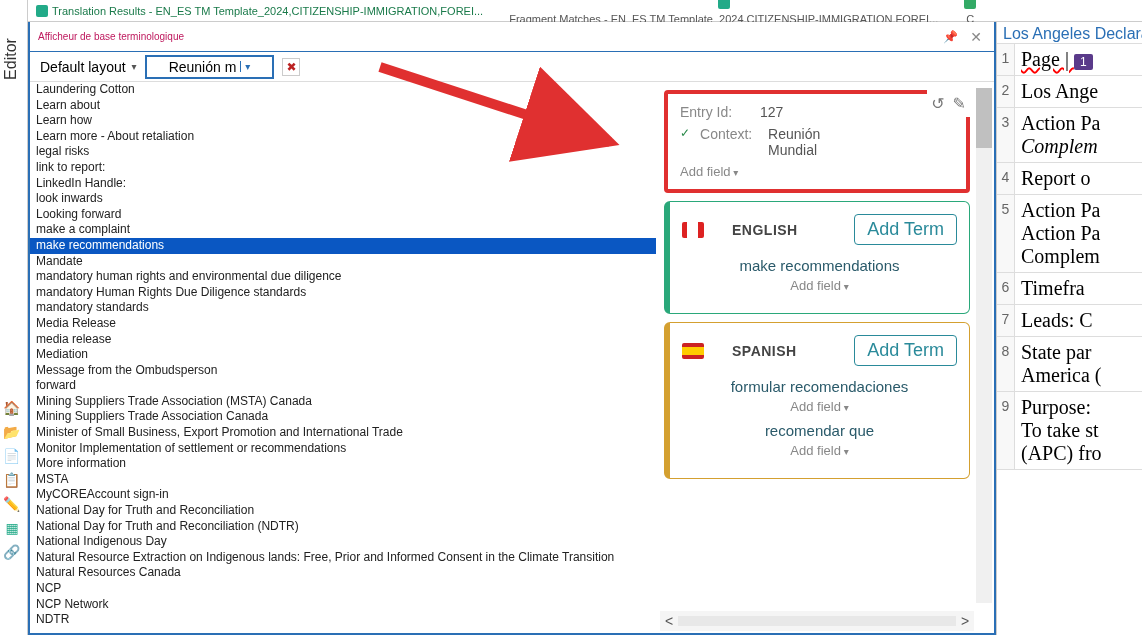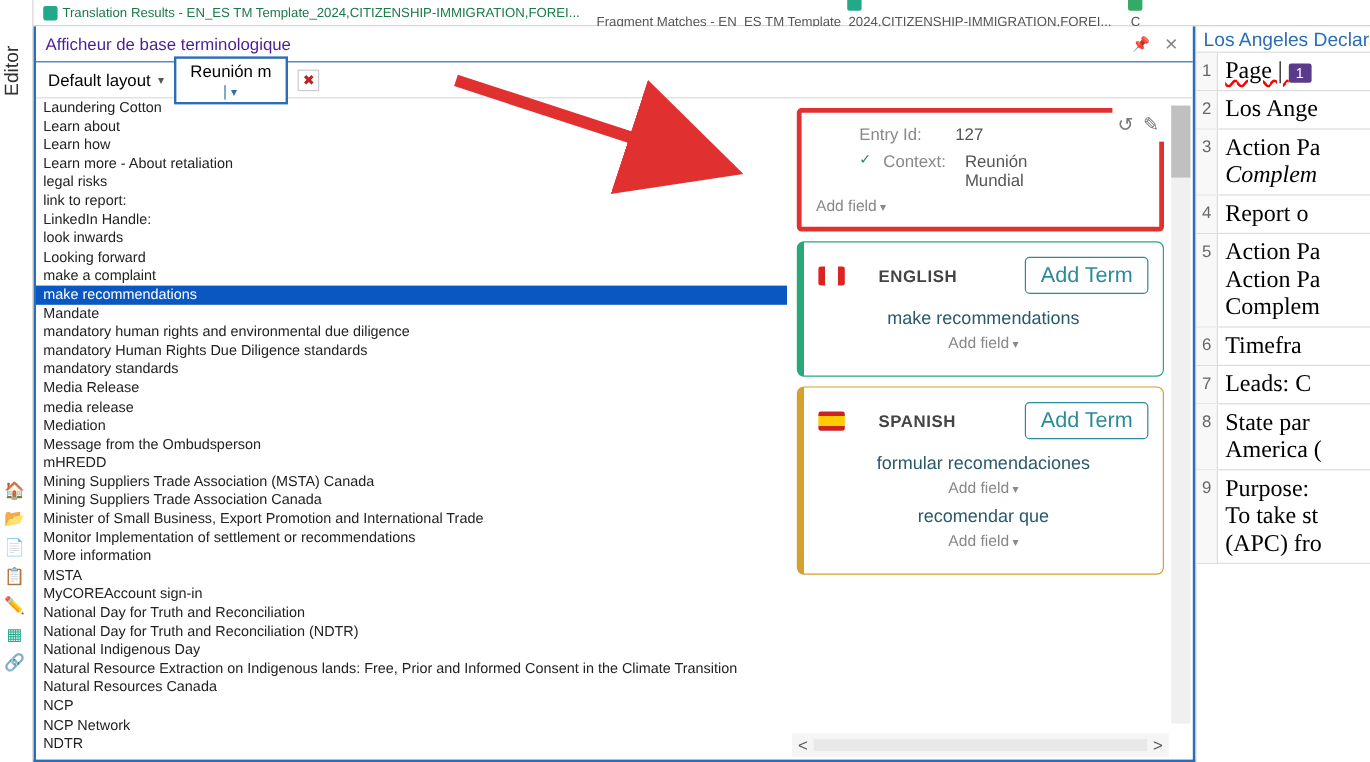--- a/index.html
+++ b/index.html
@@ -2,52 +2,52 @@
 <html><head>
 <meta charset="utf-8">
 <style>
 * { box-sizing: border-box; margin: 0; padding: 0; }
 body { font-family: "Segoe UI", Tahoma, sans-serif; font-size: 12px; background: #fff; overflow: hidden; width: 1142px; height: 635px; position: relative; }
 .editor-label { position: absolute; left: 0; top: 0; width: 28px; height: 635px; background: #fff; border-right: 1px solid #ccc; }
 .editor-label span { transform: rotate(-90deg); transform-origin: center; display: block; position: absolute; top: 50px; left: -10px; font-size: 16px; color: #333; white-space: nowrap; }
 .left-toolbar { position: absolute; left: 0; top: 395px; width: 24px; display: flex; flex-direction: column; gap: 6px; align-items: center; padding-top: 4px; }
 .left-toolbar .tbicon { width: 18px; height: 18px; display: flex; align-items: center; justify-content: center; font-size: 14px; }
 .main-area { position: absolute; left: 28px; top: 0; right: 0; bottom: 0; display: flex; flex-direction: column; }
-.top-tabs { height: 22px; display: flex; align-items: center; background: #fff; border-bottom: 1px solid #ccc; font-size: 11px; gap: 2px; padding-left: 2px; }
+.top-tabs { height: 22px; display: flex; align-items: center; background: #fff; border-bottom: 1px solid #ccc; font-size: 11px; gap: 14px; padding-left: 2px; }
 .top-tabs .tab { display: flex; align-items: center; gap: 4px; padding: 2px 6px; white-space: nowrap; }
 .top-tabs .tab.active { color: #1a7a4a; }
 .top-tabs .tab.inactive { color: #555; flex-direction: column; }
 .tab .tabicon { width: 12px; height: 12px; background: #2a8; border-radius: 2px; display: inline-block; }
 .tab .tabicon2 { width: 12px; height: 12px; background: #3a6; border-radius: 2px; display: inline-block; }
 .content-row { flex: 1; display: flex; min-height: 0; }
 .term-panel { width: 968px; border: 2px solid #2a6fb5; border-top: none; display: flex; flex-direction: column; background: #fff; position: relative; }
 .search-row { height: 30px; border-bottom: 1px solid #2a6fb5; display: flex; align-items: center; padding: 0 6px; }
-.search-row input { flex: 1; border: none; outline: none; font-size: 14px; color: #4c1d95; padding: 2px; }
+.search-row input { flex: 1; border: none; outline: none; font-size: 10px; color: #be185d; padding: 2px; }
 .search-row .pin { color: #888; font-size: 12px; padding: 0 6px; cursor: pointer; }
 .search-row .close { color: #888; font-size: 14px; padding: 0 6px; cursor: pointer; }
 .layout-row { height: 30px; display: flex; align-items: center; padding: 2px 6px; gap: 4px; border-bottom: 1px solid #ddd; }
 .layout-dd { border: none; background: #fff; font-size: 14px; padding: 2px 4px; display: flex; align-items: center; gap: 6px; }
 .layout-dd::after { content: "▾"; font-size: 10px; color: #555; }
-.reunion-box { border: 2px solid #2a6fb5; padding: 2px 12px; font-size: 14px; display: flex; align-items: center; gap: 4px; background: #fff; flex-direction: column; }
+.reunion-box { border: 2px solid #2a6fb5; padding: 2px 22px; font-size: 14px; display: flex; align-items: center; gap: 4px; background: #fff; }
 .reunion-box .dd { border-left: 1px solid #2a6fb5; padding-left: 4px; font-size: 10px; color: #2a6fb5; }
 .delete-x { color: #b22; font-size: 12px; margin-left: 4px; border: 1px solid #ccc; padding: 1px 3px; }
 .body-row { flex: 1; display: flex; min-height: 0; }
 .term-list { width: 626px; overflow-y: auto; font-size: 12px; color: #222; line-height: 1.3; }
 .term-list .item { padding: 0 6px; white-space: nowrap; overflow: hidden; text-overflow: ellipsis; cursor: pointer; }
 .term-list .item.selected { background: #0a57c2; color: #fff; }
 .detail-pane { flex: 1; position: relative; padding: 4px; overflow: hidden; }
 .detail-scroll { position: absolute; right: 2px; top: 6px; bottom: 30px; width: 16px; background: #f0f0f0; }
 .detail-scroll .thumb { background: #c0c0c0; width: 100%; height: 60px; position: absolute; top: 0; }
 .hscroll { position: absolute; bottom: 2px; left: 4px; right: 20px; height: 20px; display: flex; align-items: center; justify-content: space-between; background: #f5f5f5; }
 .hscroll .arr { width: 18px; text-align: center; color: #555; font-size: 14px; cursor: pointer; }
 .hscroll .track { flex: 1; height: 10px; background: #e8e8e8; }
 .entry-card { border: 4px solid #e03030; border-radius: 4px; padding: 10px 12px; margin: 4px 20px 8px 4px; position: relative; background: #fff; }
 .entry-card .icons { position: absolute; right: -4px; top: -4px; display: flex; gap: 8px; background: #fff; padding: 4px; }
 .entry-card .icons span { color: #777; font-size: 16px; cursor: pointer; }
-.entry-card .row { display: flex; gap: 10px; font-size: 14px; color: #888; margin-bottom: 6px; margin-left: 36px; }
+.entry-card .row { display: flex; gap: 10px; font-size: 14px; color: #888; margin-bottom: 6px; }
 .entry-card .row .lbl { width: 70px; }
 .entry-card .row .val { color: #555; }
 .entry-card .row .check { color: #2a8a4a; font-size: 12px; }
 .addfield { color: #888; font-size: 13px; cursor: pointer; }
 .addfield::after { content: " ▾"; font-size: 10px; }
 .lang-card { border-radius: 6px; margin: 8px 20px 8px 4px; padding: 12px; position: relative; background: #fff; }
 .lang-card.en { border: 1px solid #2aa87a; border-left: 6px solid #2aa87a; }
 .lang-card.es { border: 1px solid #d4a030; border-left: 6px solid #d4a030; }
 .lang-head { display: flex; align-items: center; gap: 28px; margin-bottom: 12px; }
 .flag { width: 22px; height: 16px; border-radius: 2px; display: inline-block; position: relative; }
@@ -134,21 +134,21 @@
             <div class="item">make a complaint</div>
             <div class="item selected">make recommendations</div>
             <div class="item">Mandate</div>
             <div class="item">mandatory human rights and environmental due diligence</div>
             <div class="item">mandatory Human Rights Due Diligence standards</div>
             <div class="item">mandatory standards</div>
             <div class="item">Media Release</div>
             <div class="item">media release</div>
             <div class="item">Mediation</div>
             <div class="item">Message from the Ombudsperson</div>
-            <div class="item">mHREDD</div>
+            <div class="item">forward</div>
             <div class="item">Mining Suppliers Trade Association (MSTA) Canada</div>
             <div class="item">Mining Suppliers Trade Association Canada</div>
             <div class="item">Minister of Small Business, Export Promotion and International Trade</div>
             <div class="item">Monitor Implementation of settlement or recommendations</div>
             <div class="item">More information</div>
             <div class="item">MSTA</div>
             <div class="item">MyCOREAccount sign-in</div>
             <div class="item">National Day for Truth and Reconciliation</div>
             <div class="item">National Day for Truth and Reconciliation (NDTR)</div>
             <div class="item">National Indigenous Day</div>

